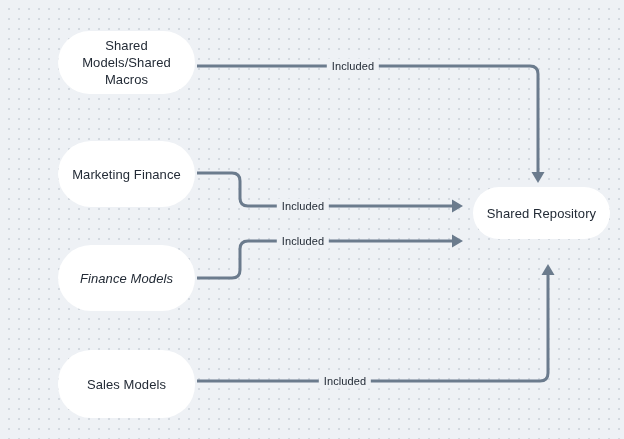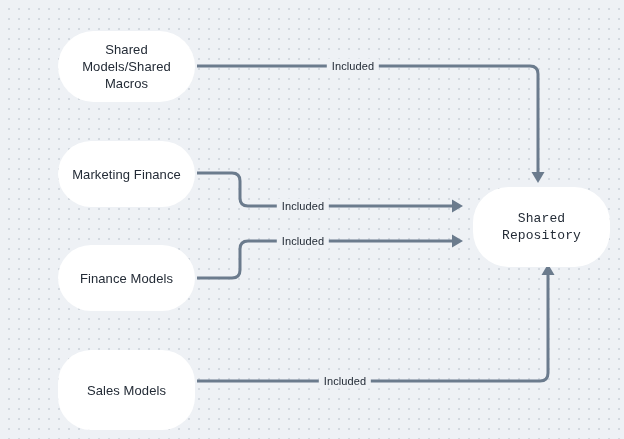--- a/index.html
+++ b/index.html
@@ -79,35 +79,35 @@
       </g>
     <g id="edge-arrows">
         <polygon points="538,183 531.5,172 544.5,172" fill="#6b7b8d"></polygon>
         <polygon points="463,206 452,199.5 452,212.5" fill="#6b7b8d"></polygon>
         <polygon points="463,241 452,234.5 452,247.5" fill="#6b7b8d"></polygon>
         <polygon points="548,264 541.5,275 554.5,275" fill="#6b7b8d"></polygon>
       </g>
   </svg>
 
   <div id="nodes-layer">
-      <div class="node" style="left: 58px; top: 31px; width: 137px; height: 71px; background: rgb(255, 255, 255); color: rgb(35, 43, 54); border-radius: 35.5px;">
+      <div class="node" style="left: 58px; top: 31px; width: 137px; height: 63px; background: rgb(255, 255, 255); color: rgb(35, 43, 54); border-radius: 35.5px;">
         <span class="node-label">Shared
 Models/Shared
 Macros</span>
       </div>
       <div class="node" style="left: 58px; top: 141px; width: 137px; height: 66px; background: rgb(255, 255, 255); color: rgb(35, 43, 54); border-radius: 33px;">
         <span class="node-label">Marketing Finance</span>
       </div>
-      <div class="node" style="left: 58px; top: 245px; width: 137px; height: 66px; background: rgb(255, 255, 255); color: rgb(35, 43, 54); border-radius: 33px;">
+      <div class="node" style="left: 58px; top: 245px; width: 137px; height: 66px; background: rgb(255, 255, 255); color: rgb(35, 43, 54); border-radius: 33px; font-style: italic;">
         <span class="node-label">Finance Models</span>
       </div>
-      <div class="node" style="left: 58px; top: 350px; width: 137px; height: 80px; background: rgb(255, 255, 255); color: rgb(35, 43, 54); border-radius: 33px;">
+      <div class="node" style="left: 58px; top: 350px; width: 137px; height: 68px; background: rgb(255, 255, 255); color: rgb(35, 43, 54); border-radius: 33px;">
         <span class="node-label">Sales Models</span>
       </div>
-      <div class="node" style="left: 473px; top: 187px; width: 137px; height: 80px; background: rgb(255, 255, 255); color: rgb(35, 43, 54); border-radius: 35.5px; font-family: Liberation Mono, monospace;">
+      <div class="node" style="left: 473px; top: 187px; width: 137px; height: 52px; background: rgb(255, 255, 255); color: rgb(35, 43, 54); border-radius: 35.5px;">
         <span class="node-label">Shared Repository</span>
       </div>
     </div>
   <div id="labels-layer">
       <div class="edge-label" style="left: 353px; top: 66px; background: rgb(238, 241, 245); color: rgb(35, 43, 54);">Included</div>
       <div class="edge-label" style="left: 303px; top: 206px; background: rgb(238, 241, 245); color: rgb(35, 43, 54);">Included</div>
       <div class="edge-label" style="left: 303px; top: 241px; background: rgb(238, 241, 245); color: rgb(35, 43, 54);">Included</div>
       <div class="edge-label" style="left: 345px; top: 381px; background: rgb(238, 241, 245); color: rgb(35, 43, 54);">Included</div>
     </div>
 

